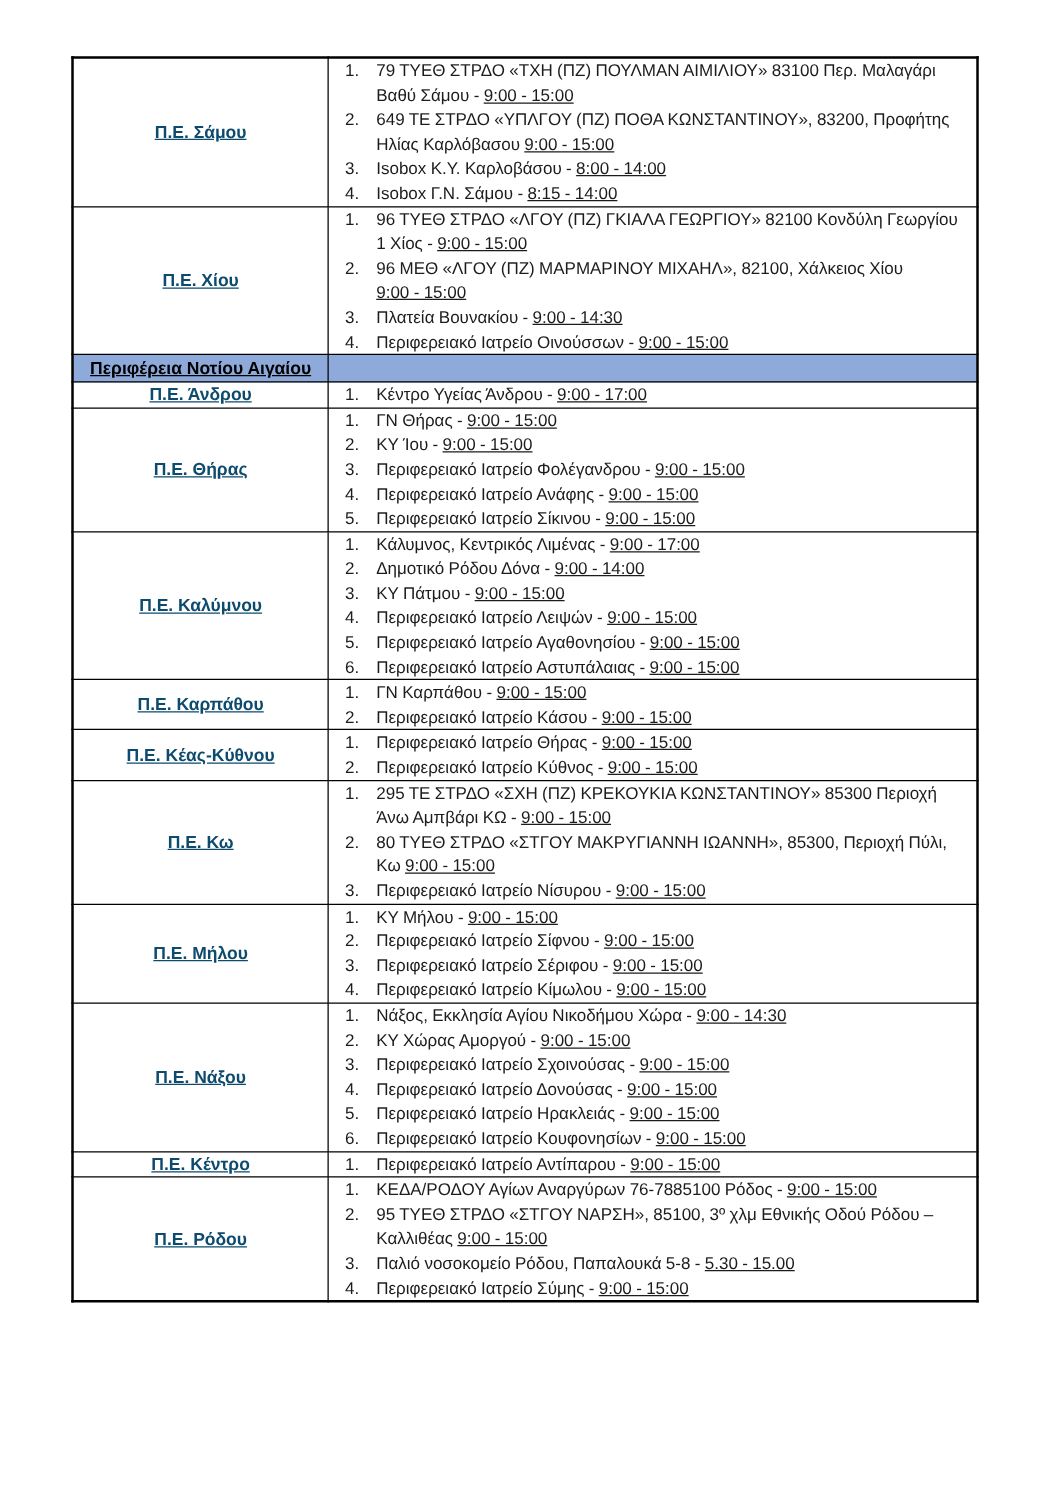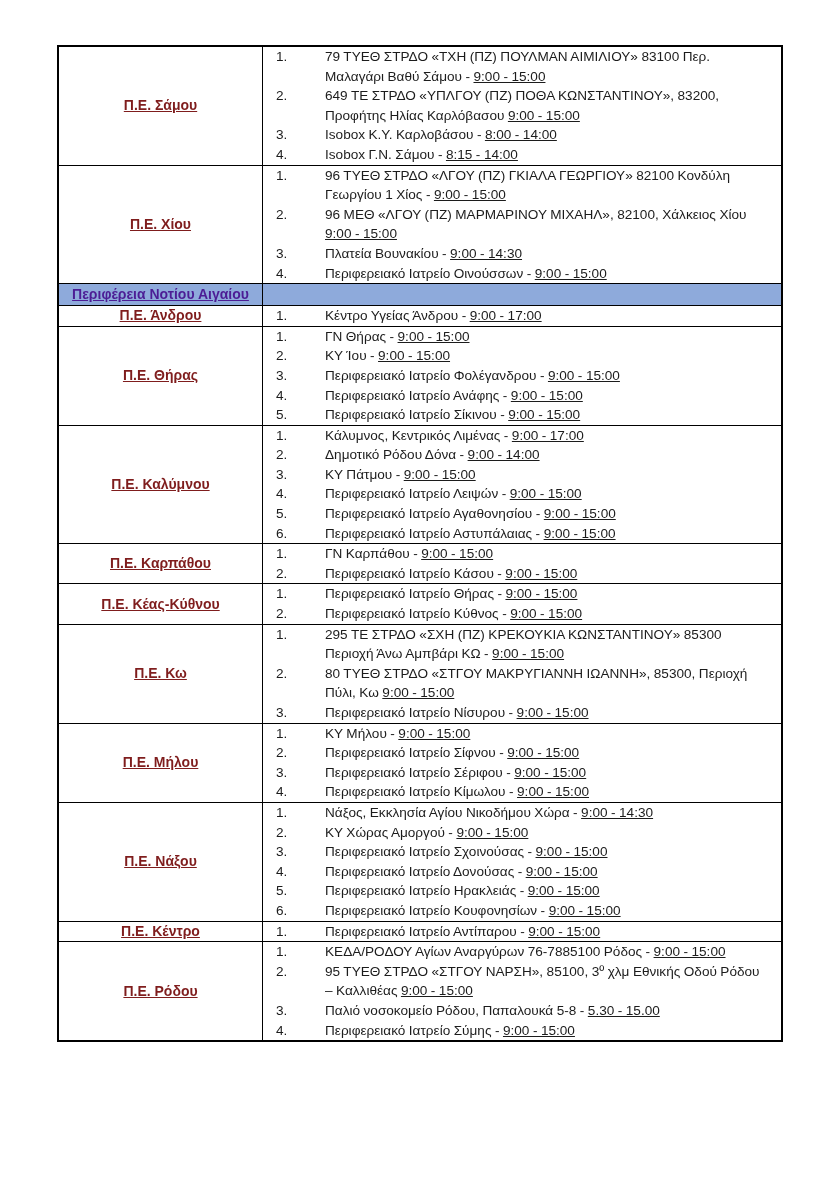--- a/index.html
+++ b/index.html
@@ -29,21 +29,21 @@
   table.doc-table td {
     border: 1.5px solid #000000;
     vertical-align: middle;
     padding: 0;
   }
   td.unit-cell {
     width: 203px;
     text-align: center;
   }
   .unit-link {
-    color: #7f1d1d;
+    color: #0c4a6e;
     font-weight: bold;
     font-size: 14px;
     text-decoration: underline;
     cursor: pointer;
     line-height: 19px;
   }
   td.items-cell {
     padding: 2px 4px 2px 0;
   }
   .facility-item {
@@ -56,34 +56,33 @@
   .item-num {
     flex: none;
     width: 25px;
     padding-left: 13px;
     color: #1c1c1c;
   }
   .item-text {
     flex: 1;
     padding-right: 14px;
     word-spacing: -0.3px;
-    margin-left: 24px;
   }
   .item-hours {
     text-decoration: underline;
     white-space: nowrap;
   }
   tr.section-row td {
     background: #8EAADB;
     height: 20px;
   }
   .section-label {
     display: block;
     text-align: center;
-    color: #4c1d95;
+    color: #000000;
     font-weight: bold;
     font-size: 14px;
     line-height: 19px;
     text-decoration: underline;
     padding: 1px 2px;
   }
 </style>
 </head>
 <body>
 

